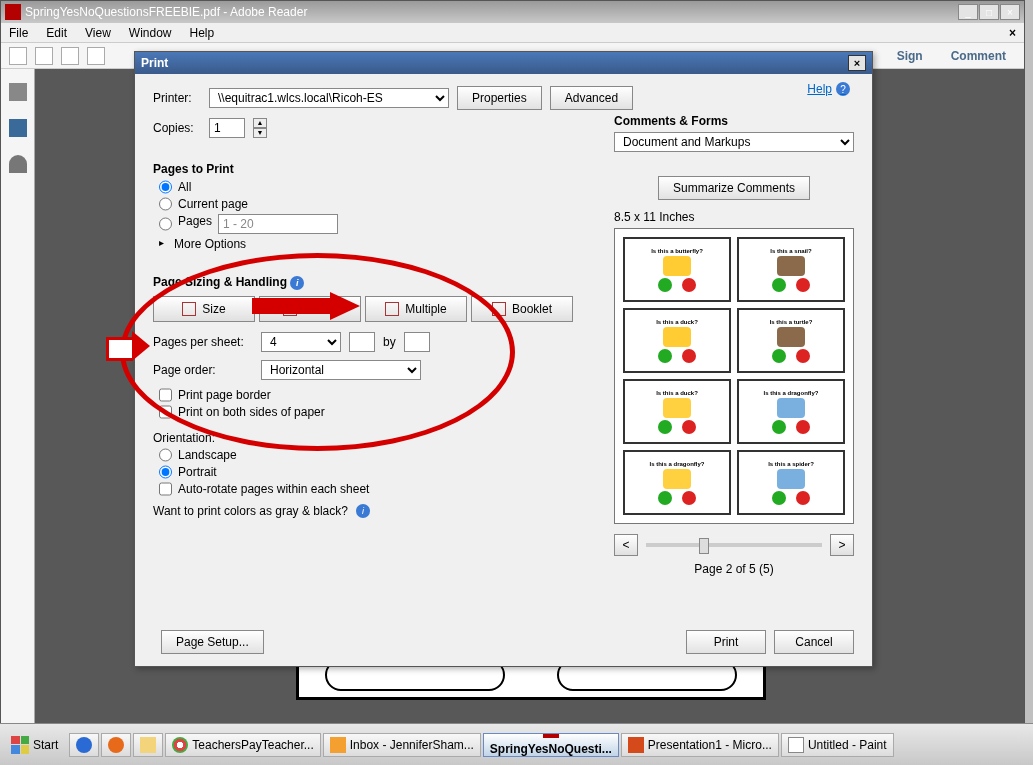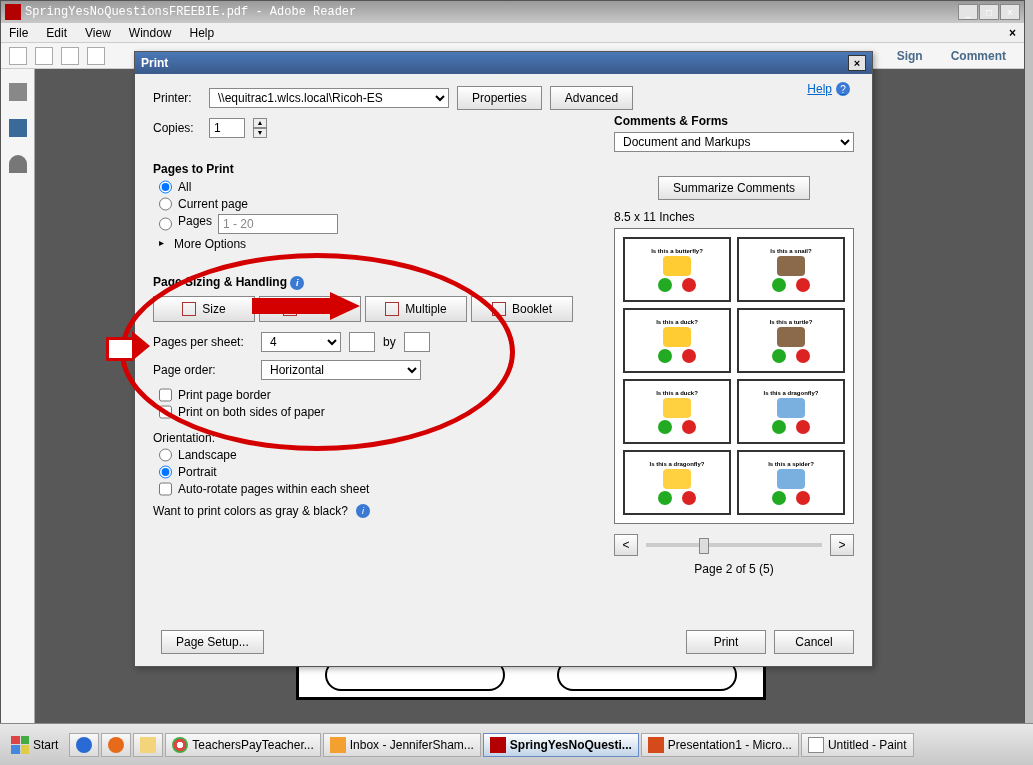--- a/index.html
+++ b/index.html
@@ -2,21 +2,21 @@
 <html><head>
 <meta charset="utf-8">
 <style>
 * { box-sizing: border-box; margin: 0; padding: 0; font-family: "Segoe UI", Tahoma, sans-serif; font-size: 12px; }
 body { width: 1033px; height: 765px; background: #c0c0c0; overflow: hidden; position: relative; }
 
 
 .app-window { position: absolute; top: 0; left: 0; width: 1025px; height: 735px; background: #fff; border: 1px solid #555; }
 .titlebar { height: 22px; background: linear-gradient(#9a9a9a, #c8c8c8); display: flex; align-items: center; padding: 0 4px; color: #fff; }
 .titlebar .app-icon { width: 16px; height: 16px; background: #b30000; margin-right: 4px; }
-.titlebar .title { flex: 1; font-family: Liberation Mono, monospace; }
+.titlebar .title { flex: 1; }
 .win-ctrls { display: flex; gap: 1px; }
 .win-ctrls .btn { width: 20px; height: 16px; background: #e4e4e4; border: 1px solid #888; display: flex; align-items: center; justify-content: center; font-size: 10px; }
 
 .menubar { height: 20px; background: #f0f0f0; border-bottom: 1px solid #ccc; display: flex; align-items: center; padding: 0 4px; gap: 10px; }
 .menubar span { padding: 2px 4px; }
 .menubar .close-x { margin-left: auto; font-weight: bold; }
 
 .toolbar { height: 26px; background: #f5f5f5; border-bottom: 1px solid #ccc; display: flex; align-items: center; padding: 0 8px; gap: 8px; }
 .toolbar .tb-icon { width: 18px; height: 18px; border: 1px solid #aaa; background: #fff; }
 .toolbar .right-btns { margin-left: auto; display: flex; gap: 8px; }
@@ -89,21 +89,21 @@
 .red-arrow2 { position: absolute; left: 106px; top: 333px; width: 44px; height: 26px; z-index: 21; }
 .red-arrow2::before { content: ''; position: absolute; left: 0; top: 4px; width: 24px; height: 18px; background: #fff; border: 3px solid #d40000; border-right: none; }
 .red-arrow2::after { content: ''; position: absolute; right: 0; top: -2px; border-left: 18px solid #d40000; border-top: 15px solid transparent; border-bottom: 15px solid transparent; }
 
 
 .taskbar { position: absolute; bottom: 0; left: 0; width: 1033px; height: 42px; background: linear-gradient(#e8e8e8,#c8c8c8); border-top: 1px solid #888; display: flex; align-items: center; padding: 16px 2px; gap: 2px; }
 .taskbar .start { display: flex; align-items: center; gap: 4px; padding: 2px 8px; border: 1px solid transparent; }
 .taskbar .start .logo { width: 18px; height: 18px; display: grid; grid-template: 1fr 1fr/1fr 1fr; gap: 1px; }
 .taskbar .start .logo span:nth-child(1){background:#d44;} .taskbar .start .logo span:nth-child(2){background:#4a4;} .taskbar .start .logo span:nth-child(3){background:#48d;} .taskbar .start .logo span:nth-child(4){background:#dc4;}
 .taskbar .tb-item { height: 24px; border: 1px solid #aaa; background: linear-gradient(#f8f8f8,#dcdcdc); display: flex; align-items: center; padding: 0 6px; gap: 4px; font-size: 11px; max-width: 160px; overflow: hidden; white-space: nowrap; }
-.taskbar .tb-item.active { background: linear-gradient(#fff,#c0d4e8); border-color: #6a8ac4; }
+.taskbar .tb-item.active { background: linear-gradient(#fff,#c0d4e8); border-color: #6a8ac4; flex-direction: column; }
 .taskbar .tb-ic { width: 16px; height: 16px; }
 .ic-ie{background:#2a6ad4;border-radius:50%;} .ic-ff{background:#e66a1a;border-radius:50%;} .ic-fold{background:#f4d47a;} .ic-chrome{background:radial-gradient(#fff 30%,#d44 30% 55%,#4a4 55% 77%,#dc4 77%);border-radius:50%;} .ic-out{background:#f4a030;} .ic-pdf{background:#b30000;} .ic-ppt{background:#d44a1a;} .ic-paint{background:#fff;border:1px solid #888;}
 
 .info-ic { width: 14px; height: 14px; border-radius: 50%; background: #3a7ad4; color: #fff; display: inline-flex; align-items: center; justify-content: center; font-size: 9px; font-style: italic; }
 
 .more-opts::before { content: '▸'; margin-right: 4px; font-size: 10px; }
 
 .doc-behind { position: absolute; left: 295px; bottom: 34px; width: 470px; height: 50px; background: #fff; border: 3px solid #000; display: flex; align-items: center; justify-content: space-around; }
 .doc-behind .bubble { width: 180px; height: 32px; border: 2px solid #000; border-radius: 16px; }
 </style>

